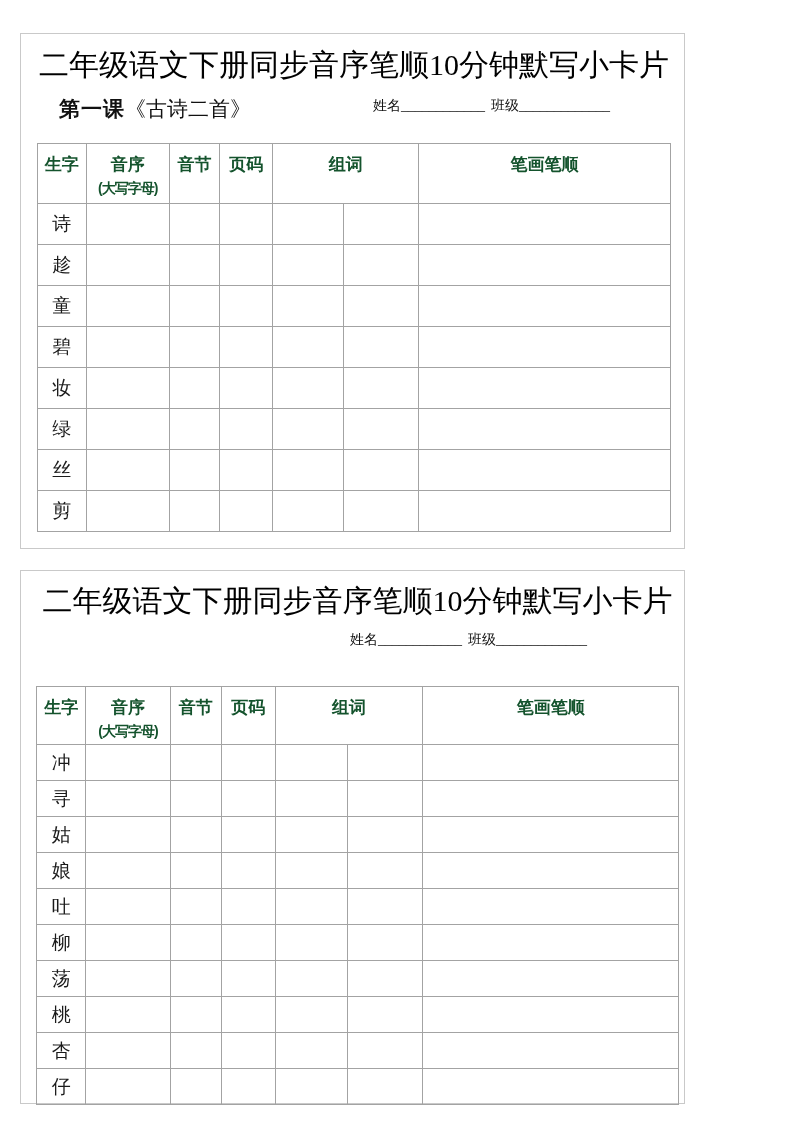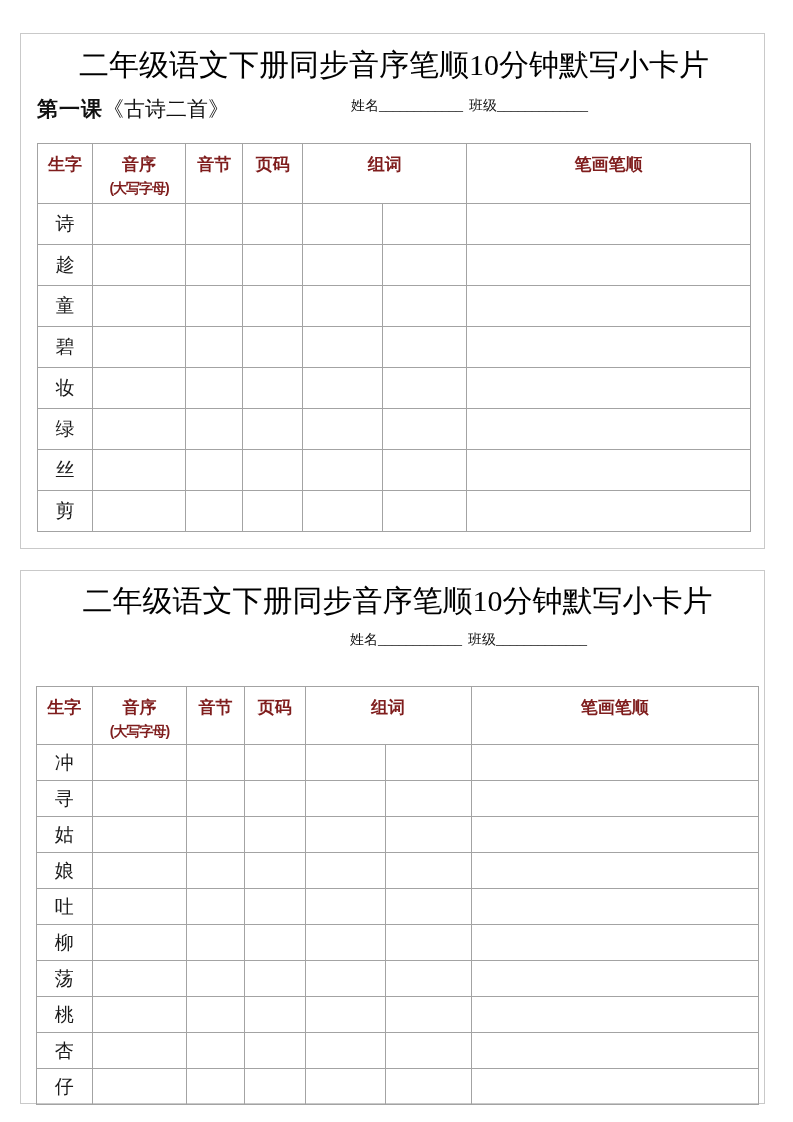--- a/index.html
+++ b/index.html
@@ -6,41 +6,41 @@
   html, body { background: #ffffff; }
   body {
     width: 793px; height: 1122px;
     position: relative;
     font-family: "Liberation Serif", serif;
     color: #111111;
   }
   .card {
     position: absolute;
     left: 20px;
-    width: 745px;
+    width: 665px;
     background: #ffffff;
     border: 1px solid #c9c9c9;
   }
   .card1 { top: 33px; height: 516px; padding: 0 13px 0 16px; }
   .card2 { top: 570px; height: 534px; padding: 0 5px 0 15px; }
 
   .title {
     text-align: center;
     font-size: 30px;
     font-weight: normal;
     letter-spacing: 0px;
     line-height: 36px;
     white-space: nowrap;
     color: #000000;
   }
   .card1 .title { margin-top: 13px; }
   .card2 .title { margin-top: 12px; }
 
   .meta { position: relative; }
-  .card1 .meta { height: 40px; margin-top: 8px; }
+  .card1 .meta { height: 40px; margin-top: 8px; margin-left: 22px; }
   .card2 .meta { height: 67px; }
 
   .lesson {
     position: absolute; left: 0; white-space: nowrap;
     font-size: 21px;
   }
   .card1 .lesson { top: 4px; }
   .card2 .lesson { bottom: 4px; }
   .lesson-label {
     font-family: "Liberation Sans", sans-serif;
@@ -69,21 +69,21 @@
   table.grid th, table.grid td {
     border: 1px solid #a3a3a3;
     overflow: hidden;
   }
   table.grid th {
     font-family: "Liberation Sans", sans-serif;
     font-weight: bold;
     font-size: 17px;
     vertical-align: top;
     padding-top: 9px;
-    color: #7f1d1d;
+    color: #14532d;
   }
   .card1 thead tr { height: 60px; }
   .card2 thead tr { height: 58px; }
   .card1 tbody tr { height: 41px; }
   .card2 tbody tr { height: 36px; }
   th .sub {
     font-size: 14px;
     font-weight: bold;
     margin-top: 4px;
     letter-spacing: -1px;

